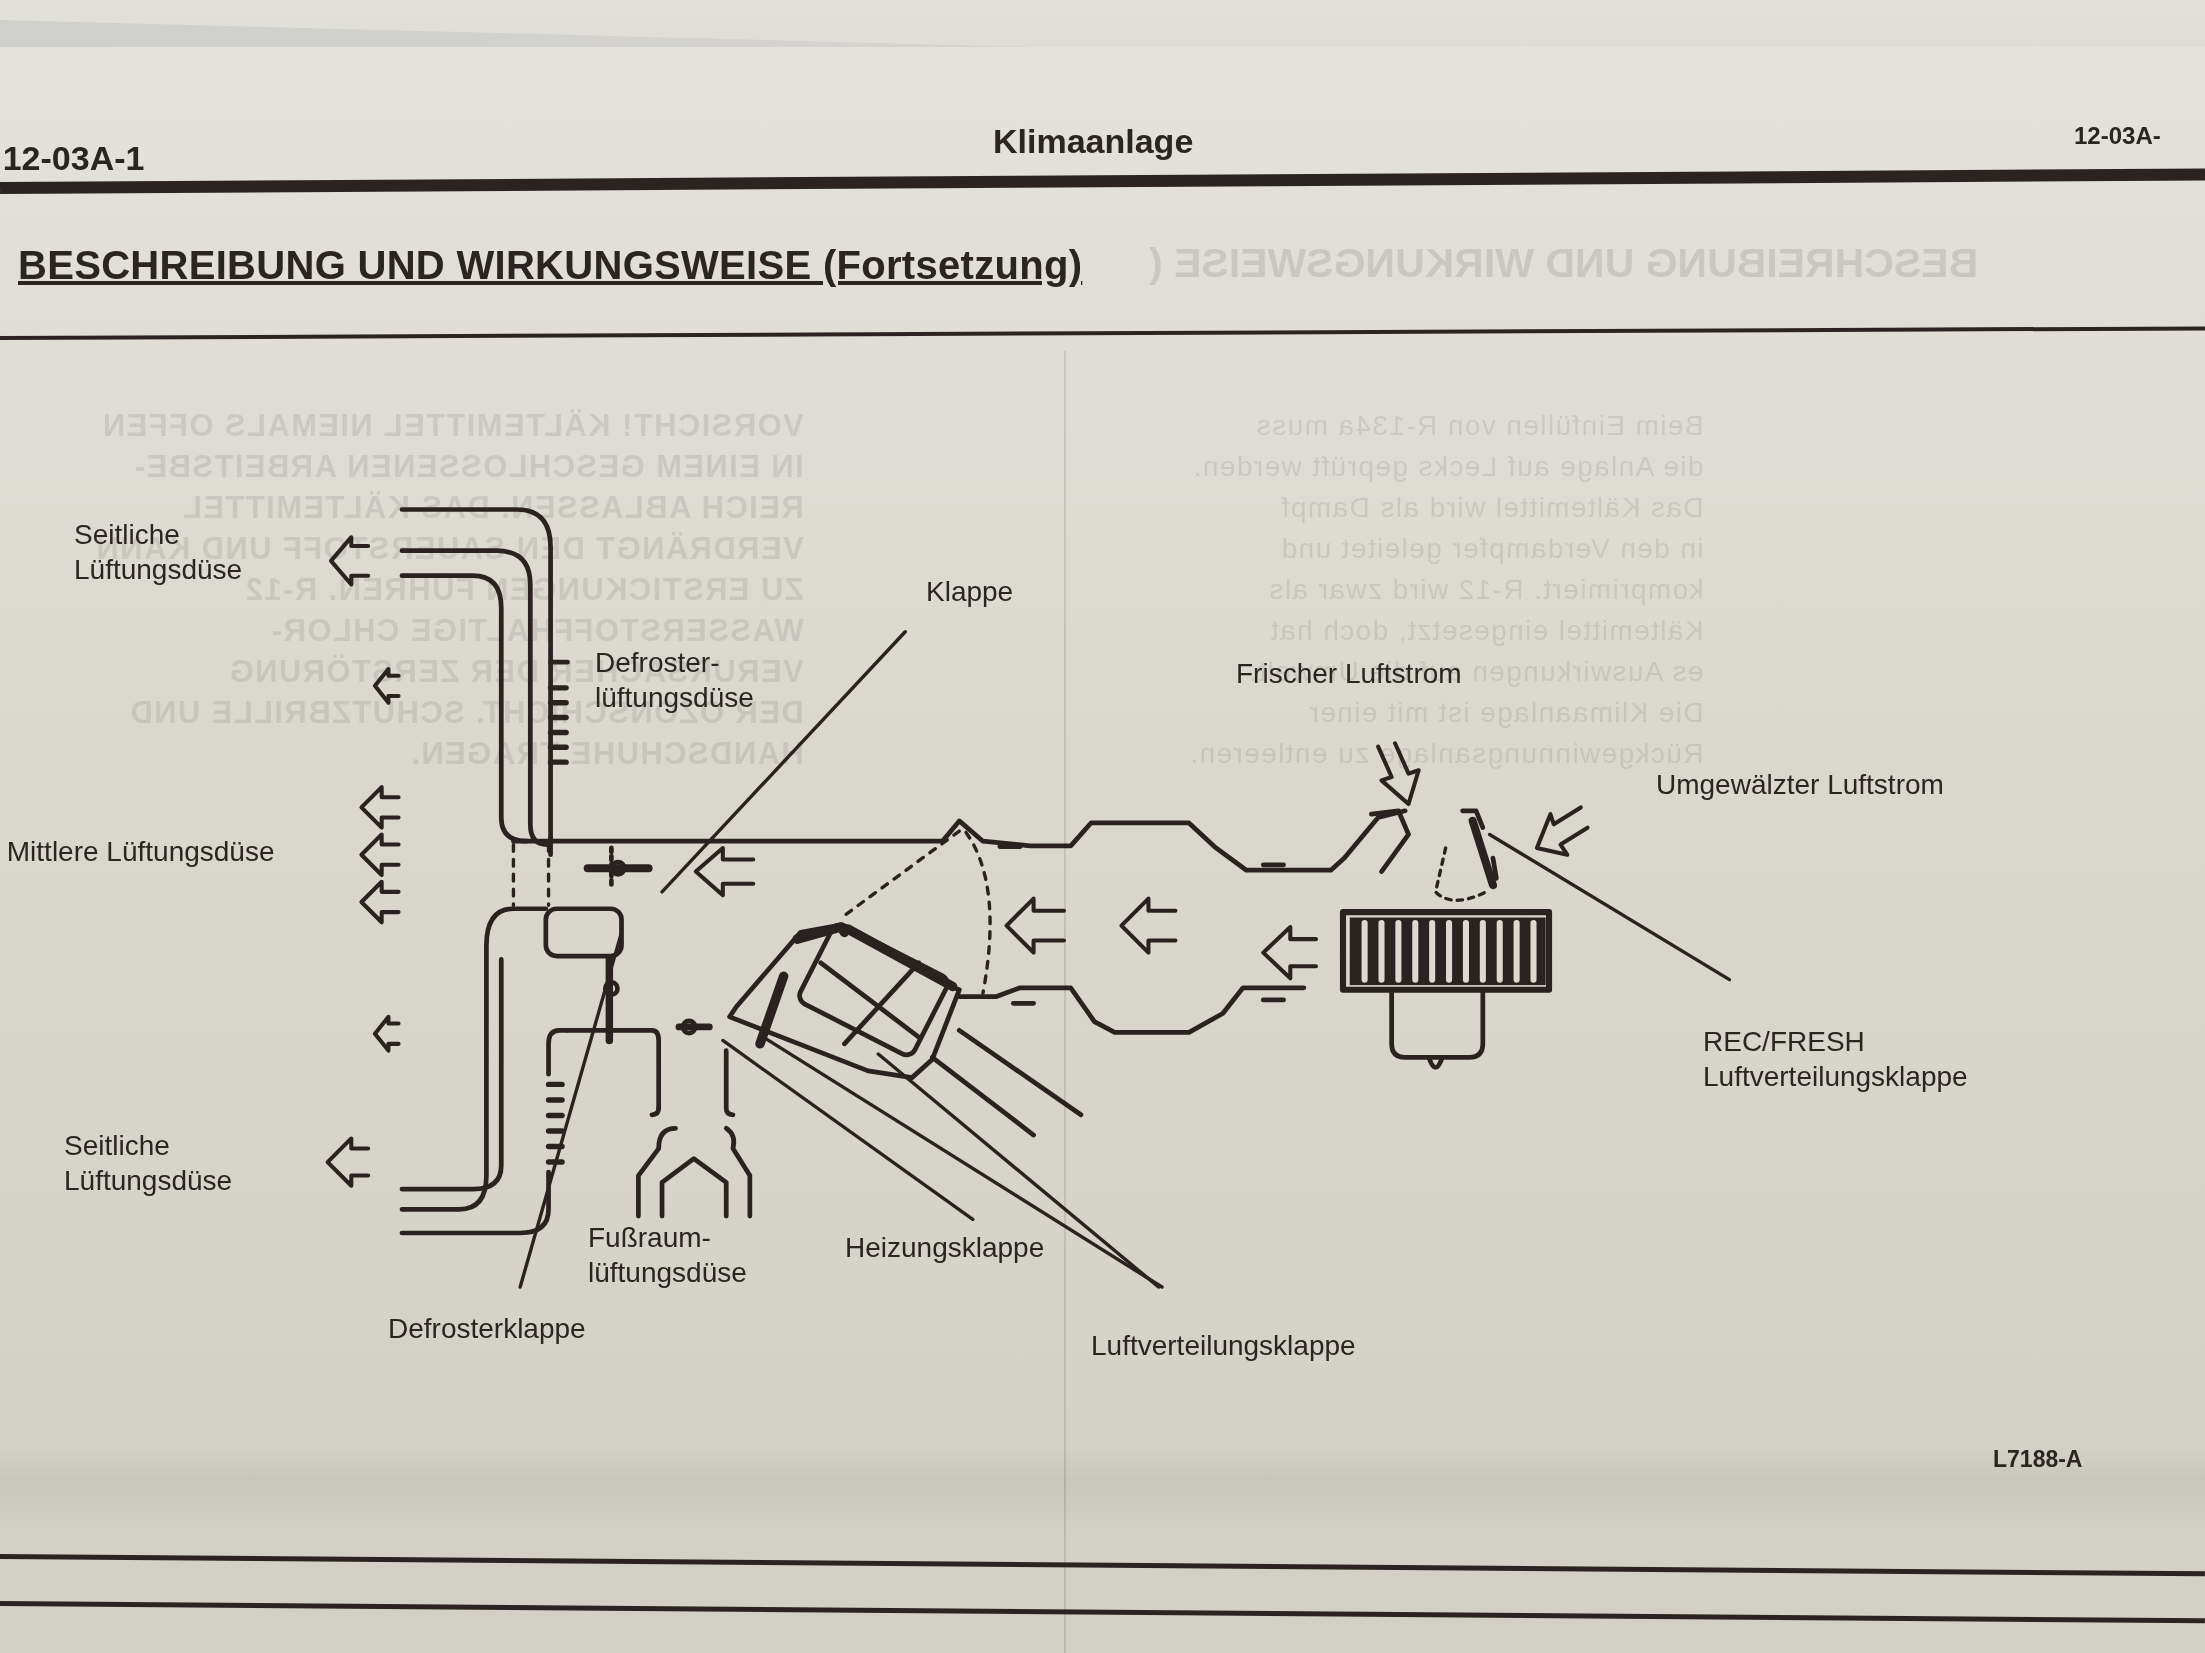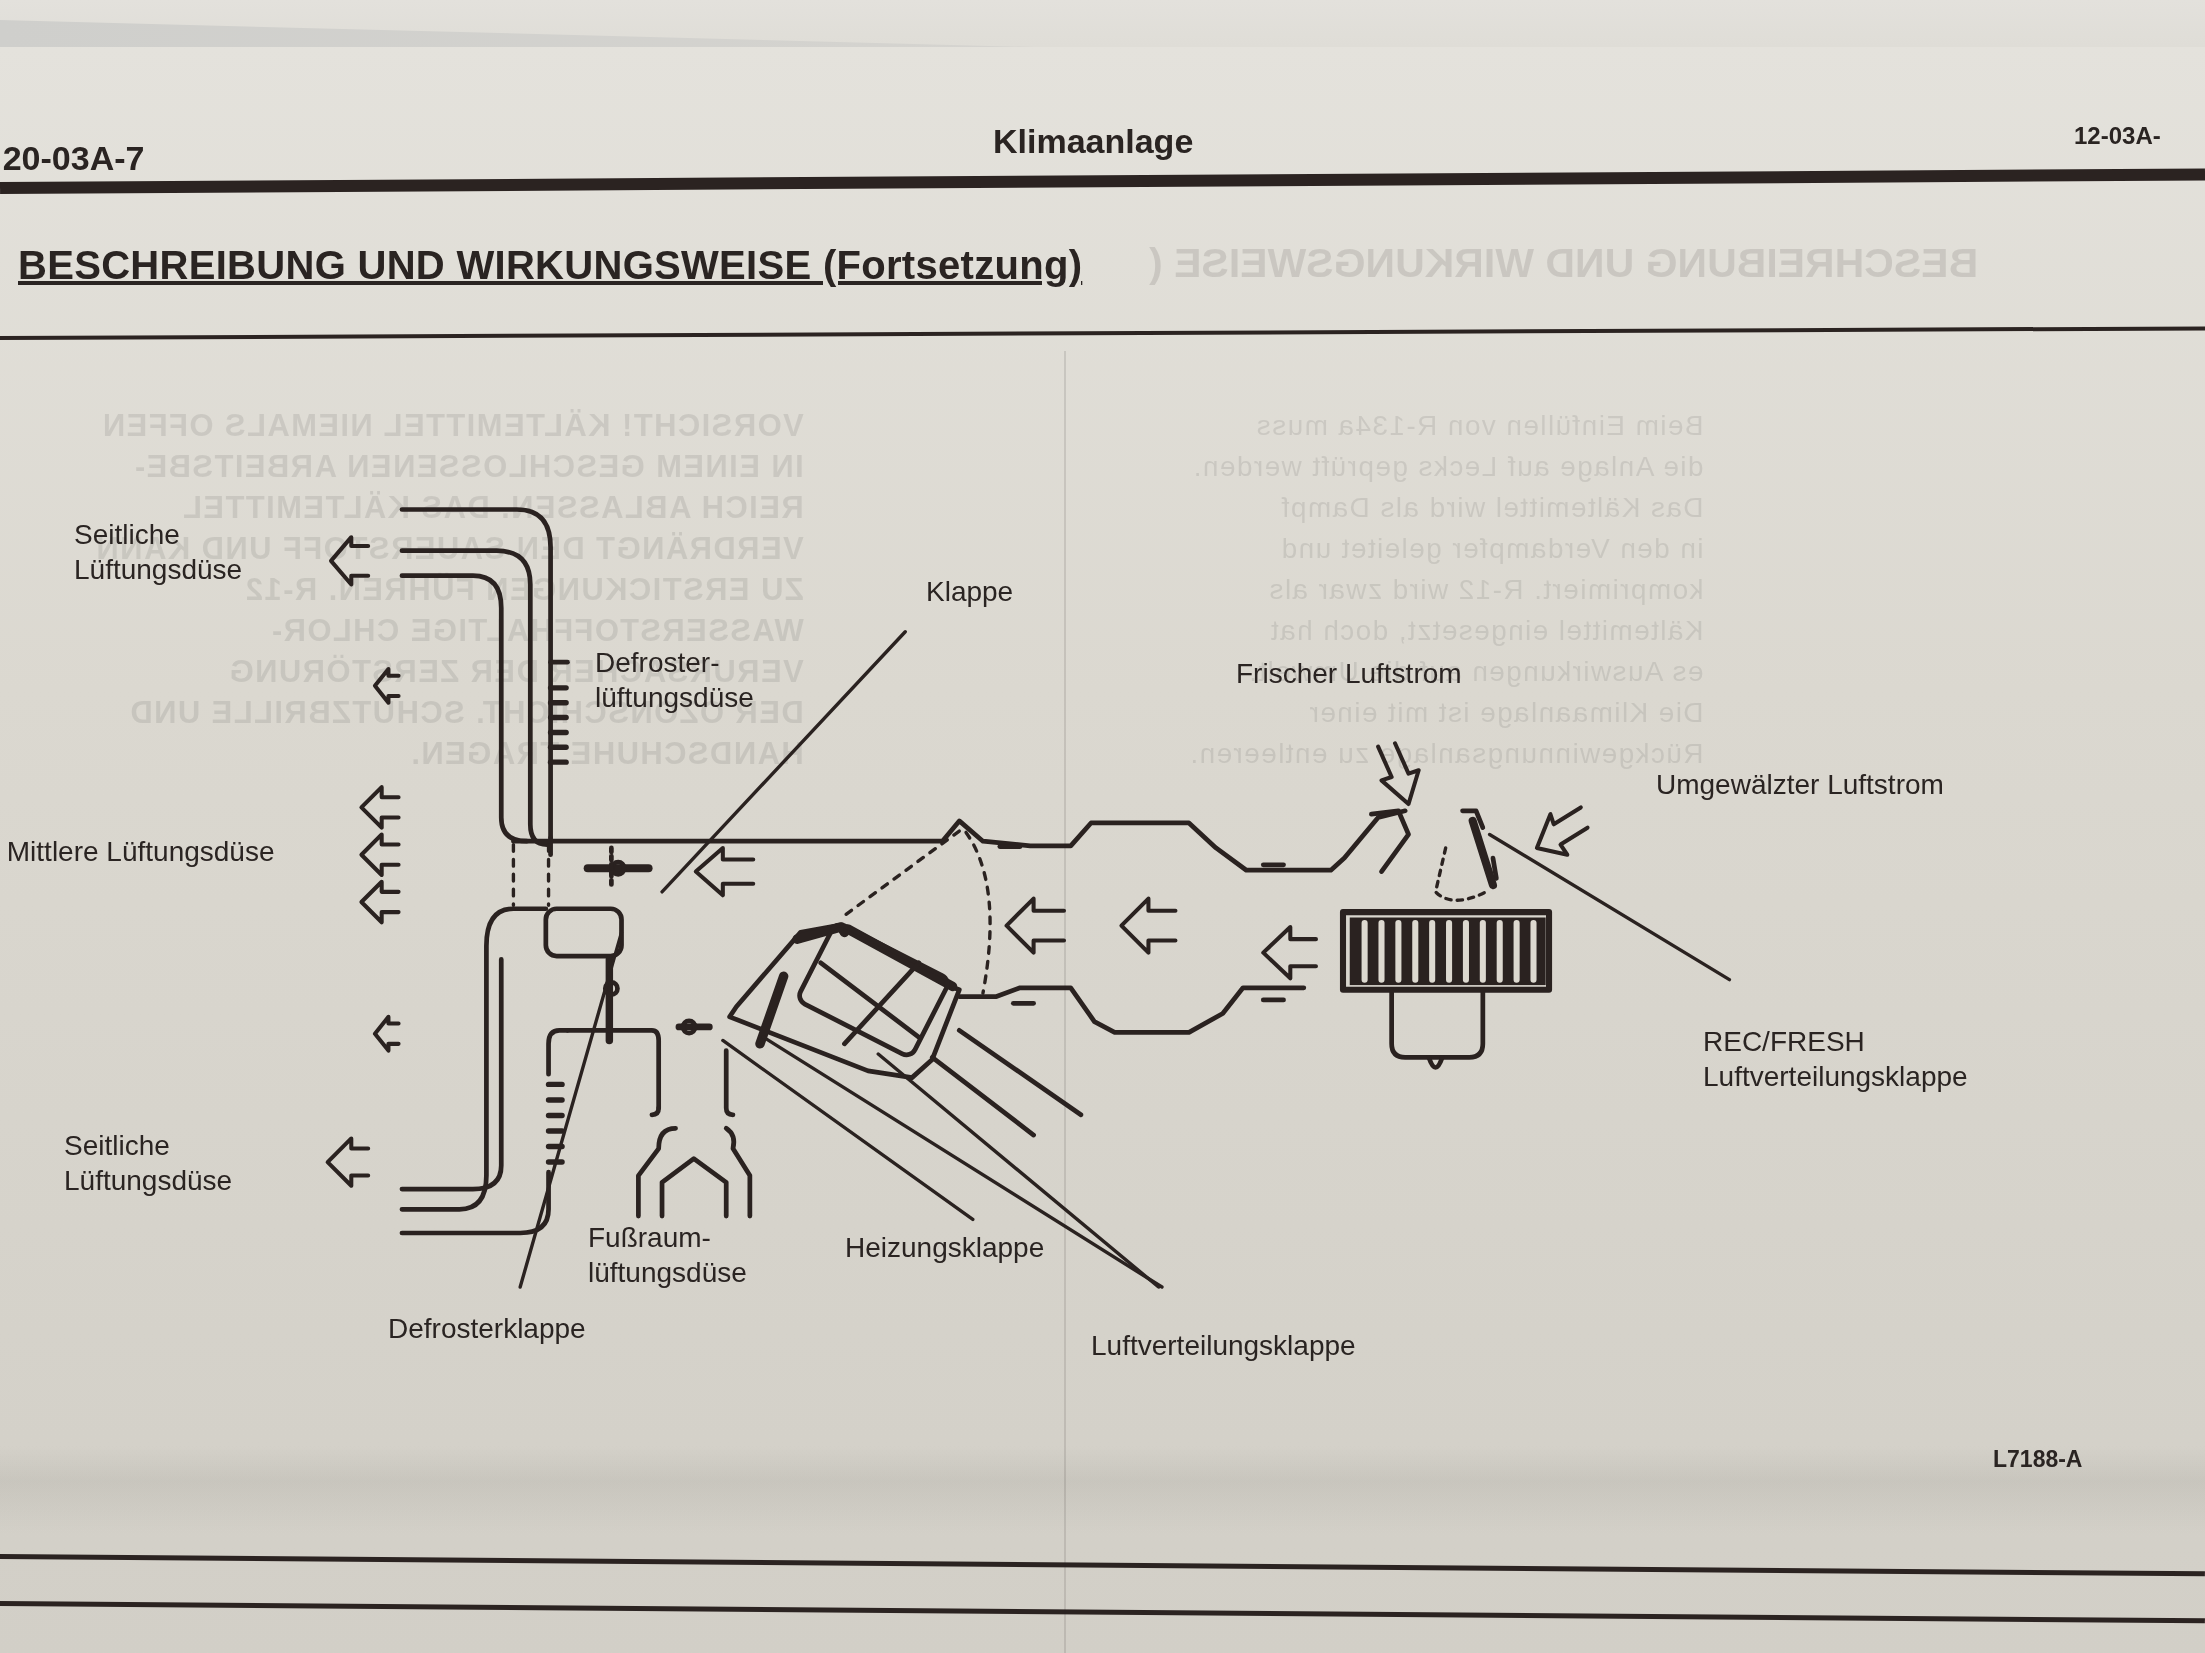--- a/index.html
+++ b/index.html
@@ -69,21 +69,21 @@
 <div class="ghost-col" style="left:1189px; top:405px; font-weight:normal; font-size:28px;">Beim Einfüllen von R-134a muss
 die Anlage auf Lecks geprüft werden.
 Das Kältemittel wird als Dampf
 in den Verdampfer geleitet und
 komprimiert. R-12 wird zwar als
 Kältemittel eingesetzt, doch hat
 es Auswirkungen auf die Umwelt.
 Die Klimaanlage ist mit einer
 Rückgewinnungsanlage zu entleeren.</div>
 
-<div class="page-num-left">20-03A-7</div>
+<div class="page-num-left">12-03A-1</div>
 <div class="section-title">Klimaanlage</div>
 <div class="page-num-right">12-03A-</div>
 
 <div class="rule" style="left:0; top:182px; width:2205px; height:12px; transform:rotate(-0.35deg); transform-origin:left top;"></div>
 <div class="heading">BESCHREIBUNG UND WIRKUNGSWEISE (Fortsetzung)</div>
 <div class="heading-ghost">BESCHREIBUNG UND WIRKUNGSWEISE (</div>
 <div class="rule" style="left:0; top:336px; width:2205px; height:4px; transform:rotate(-0.25deg); transform-origin:left top;"></div>
 
 <div class="shadow-band"></div>
 

